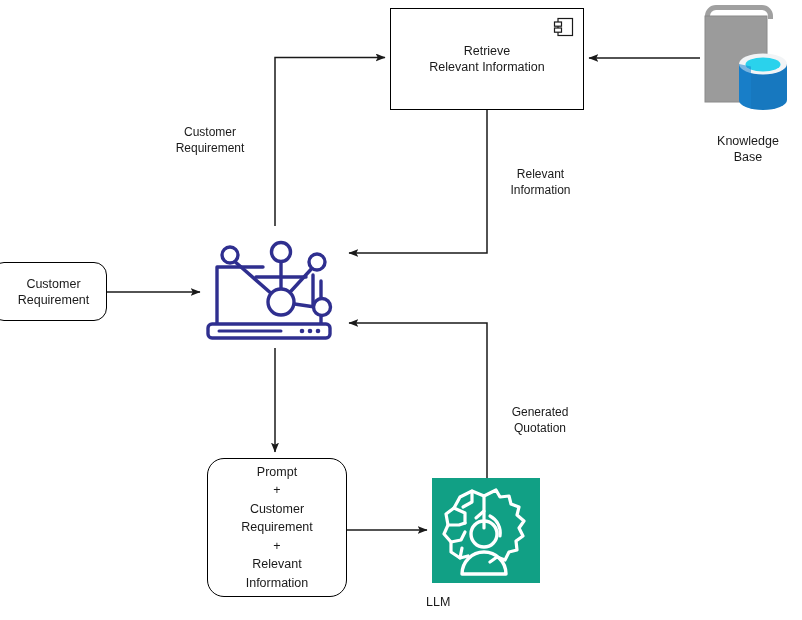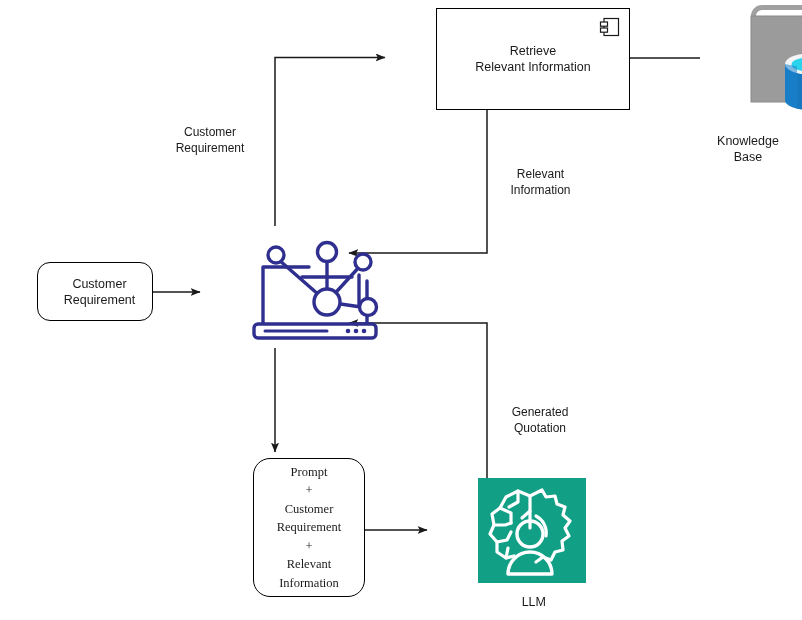--- a/index.html
+++ b/index.html
@@ -18,21 +18,20 @@
   #canvas {
     position: absolute;
     left: 0;
     top: 0;
     width: 802px;
     height: 620px;
   }
   .node {
     position: absolute;
     box-sizing: border-box;
-    margin-left: 46px;
   }
   
   .comp-box {
     left: 390px;
     top: 8px;
     width: 194px;
     height: 102px;
     border: 1.4px solid #000000;
     background: #ffffff;
     display: flex;
@@ -71,24 +70,23 @@
   .cust-req-text {
     font-size: 12.5px;
     line-height: 16px;
     text-align: center;
     white-space: pre-line;
     padding-left: 9px;
   }
   .prompt-box {
     left: 207px;
     top: 458px;
-    width: 112px;
+    width: 140px;
     height: 139px;
     border-radius: 17px;
-    font-family: Liberation Serif, serif;
   }
   .prompt-text {
     font-size: 12.5px;
     line-height: 18.5px;
     text-align: center;
     white-space: pre-line;
   }
   
   .laptop-icon {
     left: 203px;
@@ -119,21 +117,21 @@
     top: 478px;
     width: 108px;
     height: 105px;
     background: #11a085;
   }
   .llm-label {
     position: absolute;
     left: 426px;
     top: 595px;
     width: 120px;
-    text-align: right;
+    text-align: left;
     font-size: 12.5px;
   }
   
   .edge-label {
     position: absolute;
     font-size: 12px;
     line-height: 16px;
     text-align: center;
     white-space: pre-line;
     color: #1a1a1a;

